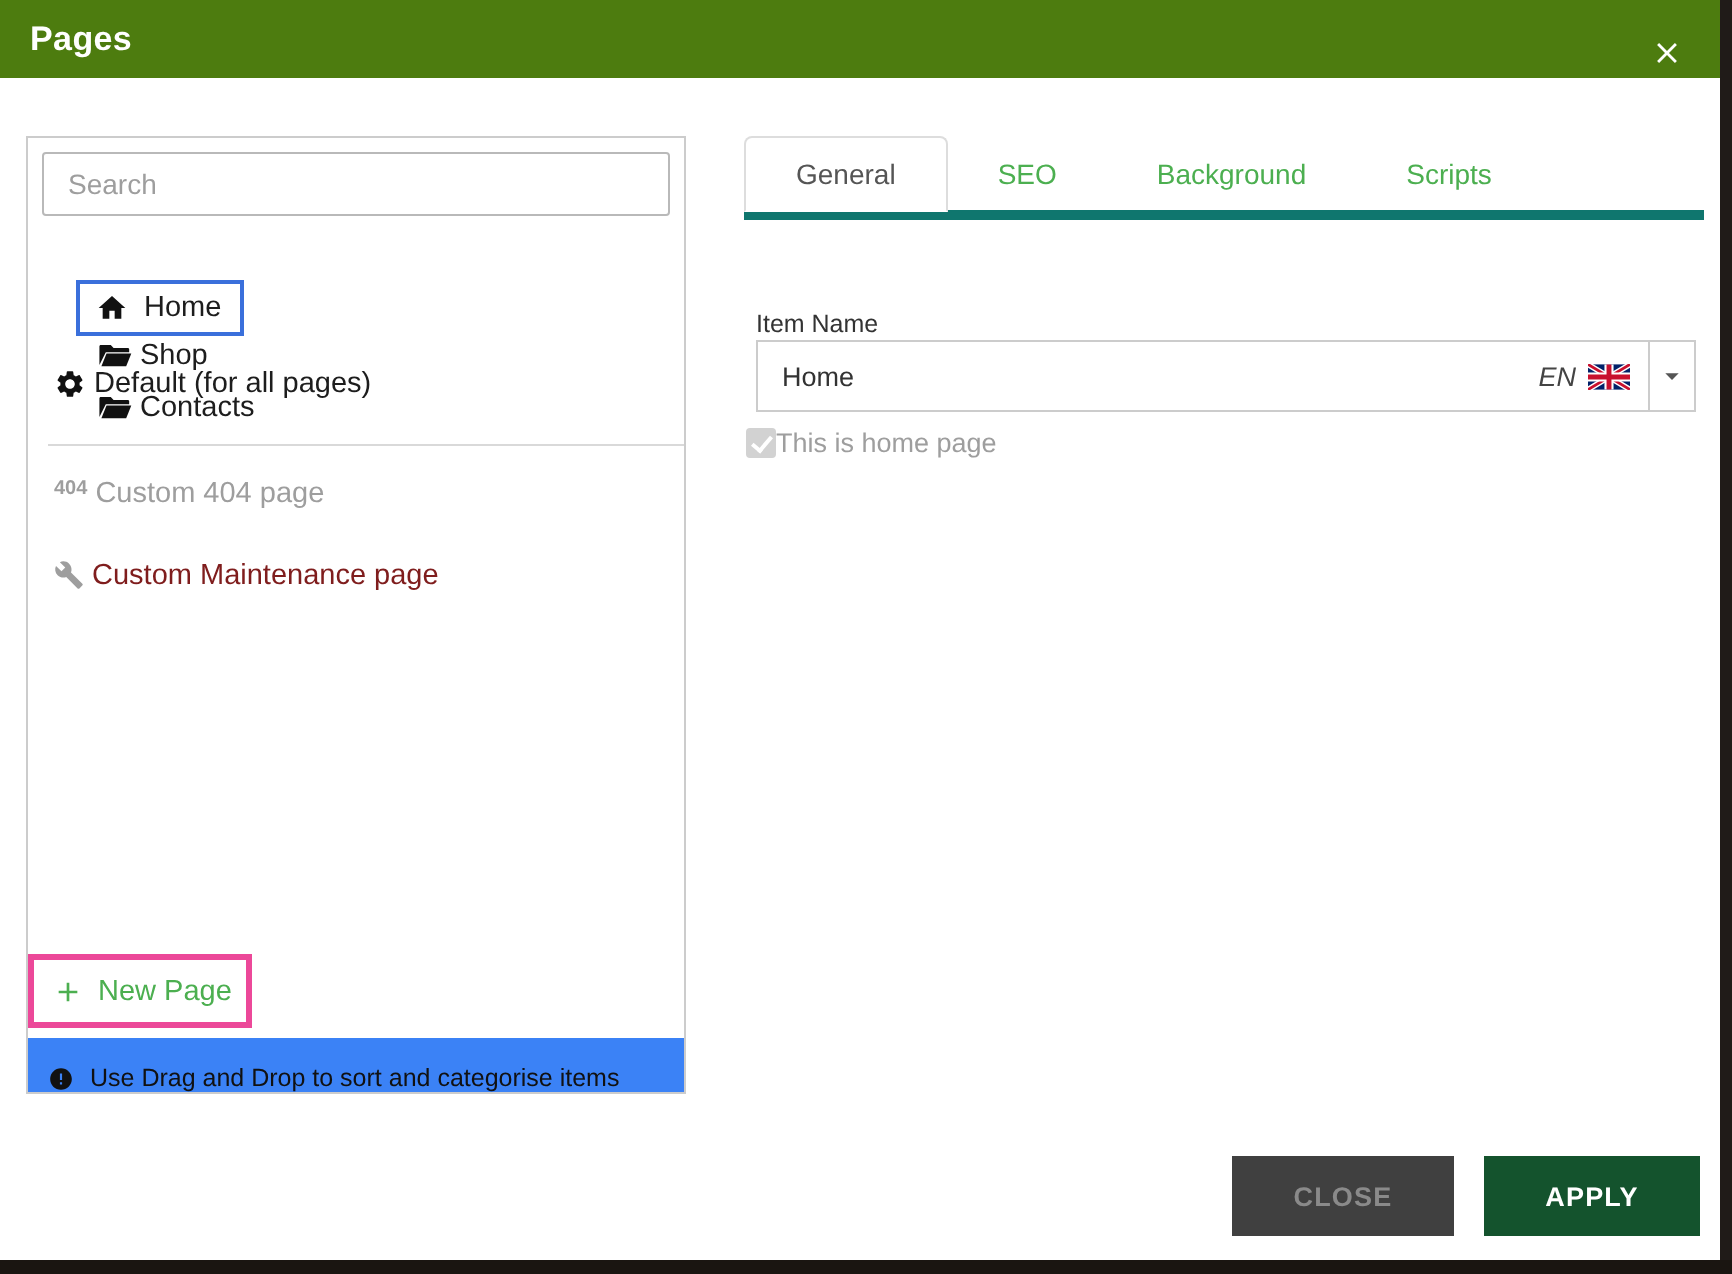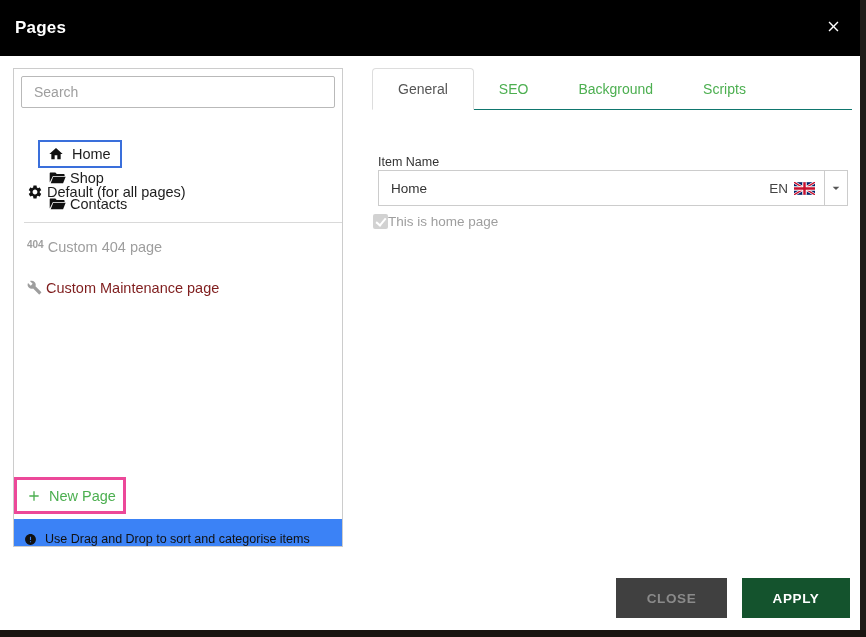--- a/index.html
+++ b/index.html
@@ -2,21 +2,21 @@
 <html><head>
 <meta charset="utf-8">
 <style>
   * { margin:0; padding:0; box-sizing:border-box; }
   html,body { width:866px; height:637px; }
   body { font-family:"Liberation Sans", sans-serif; background:#1d1a17; position:relative; overflow:hidden; }
 
   .modal { position:absolute; left:0; top:0; width:860px; height:630px; background:#fff; }
 
   
-  .header { position:absolute; left:0; top:0; width:100%; height:56px; background:#000000; display:flex; align-items:center; }
+  .header { position:absolute; left:0; top:0; width:100%; height:39px; background:#4d7c0f; display:flex; align-items:center; }
   .header-title { color:#fff; font-size:17px; font-weight:bold; margin-left:15px; letter-spacing:.2px; }
   .close-btn { position:absolute; right:18px; top:18px; width:17px; height:17px; cursor:pointer; }
   .close-btn svg { width:17px; height:17px; fill:#fff; }
 
   
   .sidebar { position:absolute; left:13px; top:68px; width:330px; height:479px; border:1px solid #ccc; background:#fff; }
   .search-input { position:absolute; left:7px; top:7px; width:314px; height:32px; border:1px solid #b9b9b9; border-radius:2px; padding:0 12px; font-size:14px; color:#333; font-family:"Liberation Sans",sans-serif; outline:none; }
   .search-input::placeholder { color:#9e9e9e; }
 
   .tree-row { position:absolute; display:flex; align-items:flex-start; gap:4px; font-size:14.5px; color:#1d1d1d; cursor:pointer; white-space:nowrap; }
@@ -30,34 +30,34 @@
   .row-maint { left:13px; top:211px; color:#7f1d1d; }
   .icon-404 { font-size:10px; font-weight:bold; color:#9e9e9e; letter-spacing:0; }
 
   .new-page-btn { position:absolute; left:0px; top:408px; width:112px; height:37px; border:3px solid #ec4899; display:flex; align-items:center; gap:7px; padding-left:9px; cursor:pointer; background:#fff; }
   .new-page-label { color:#4caf50; font-size:14.5px; }
 
   .hint-row { position:absolute; left:0; bottom:0; width:100%; height:27px; background:#3b82f6; display:flex; align-items:flex-end; gap:8px; padding-left:10px; }
   .hint-text { font-size:12.5px; color:#111; }
 
   
-  .tabs { position:absolute; left:372px; top:68px; right:8px; height:42px; display:flex; border-bottom:1px solid #0f766e; }
+  .tabs { position:absolute; left:372px; top:68px; right:8px; height:42px; display:flex; border-bottom:5px solid #0f766e; }
   .tab { display:flex; align-items:center; justify-content:center; padding:0 25px; font-size:14px; color:#4caf50; cursor:pointer; }
   .tab.active { background:#fff; border:1px solid #ddd; border-bottom:1px solid #fff; border-radius:4px 4px 0 0; color:#555; margin-bottom:-1px; }
 
   
   .radio-row { position:absolute; left:374px; top:124px; display:flex; align-items:center; gap:26px; }
   .radio-opt { display:flex; align-items:center; gap:9px; color:#9e9e9e; font-size:14px; cursor:default; }
   .radio { width:15px; height:15px; border:2px solid #c4c4c4; border-radius:50%; position:relative; background:#fff; }
   .radio.selected::after { content:""; position:absolute; left:2.5px; top:2.5px; width:6px; height:6px; border-radius:50%; background:#9e9e9e; }
 
   .item-name-label { position:absolute; left:378px; top:155px; font-size:12.5px; color:#333; }
   .name-field { position:absolute; left:378px; top:170px; width:470px; height:36px; border:1px solid #ccc; display:flex; align-items:stretch; background:#fff; }
   .name-input { flex:1; border:none; outline:none; padding:0 12px; font-size:13.5px; color:#333; font-family:"Liberation Sans",sans-serif; }
-  .lang-zone { display:flex; align-items:center; gap:6px; padding-right:9px; }
+  .lang-zone { display:flex; align-items:center; gap:6px; padding-right:9px;font-style:italic; }
   .lang-code { font-size:13.5px; color:#444; }
   .flag { width:21px; height:13px; display:block; }
   .lang-caret-btn { width:23px; border-left:1px solid #ccc; display:flex; align-items:center; justify-content:center; cursor:pointer; background:#fff; }
   .lang-caret-btn svg { width:16px; height:16px; fill:#555; }
 
   .checkbox-row { position:absolute; left:373px; top:214px; display:flex; align-items:center; }
   .checkbox { width:15px; height:15px; border-radius:2px; background:#d2d2d2; position:relative; }
   .checkbox::after { content:""; position:absolute; left:4.5px; top:1.5px; width:4px; height:8px; border:solid #fff; border-width:0 2px 2px 0; transform:rotate(40deg); }
   .checkbox-label { font-size:13.5px; color:#9e9e9e; }
 

